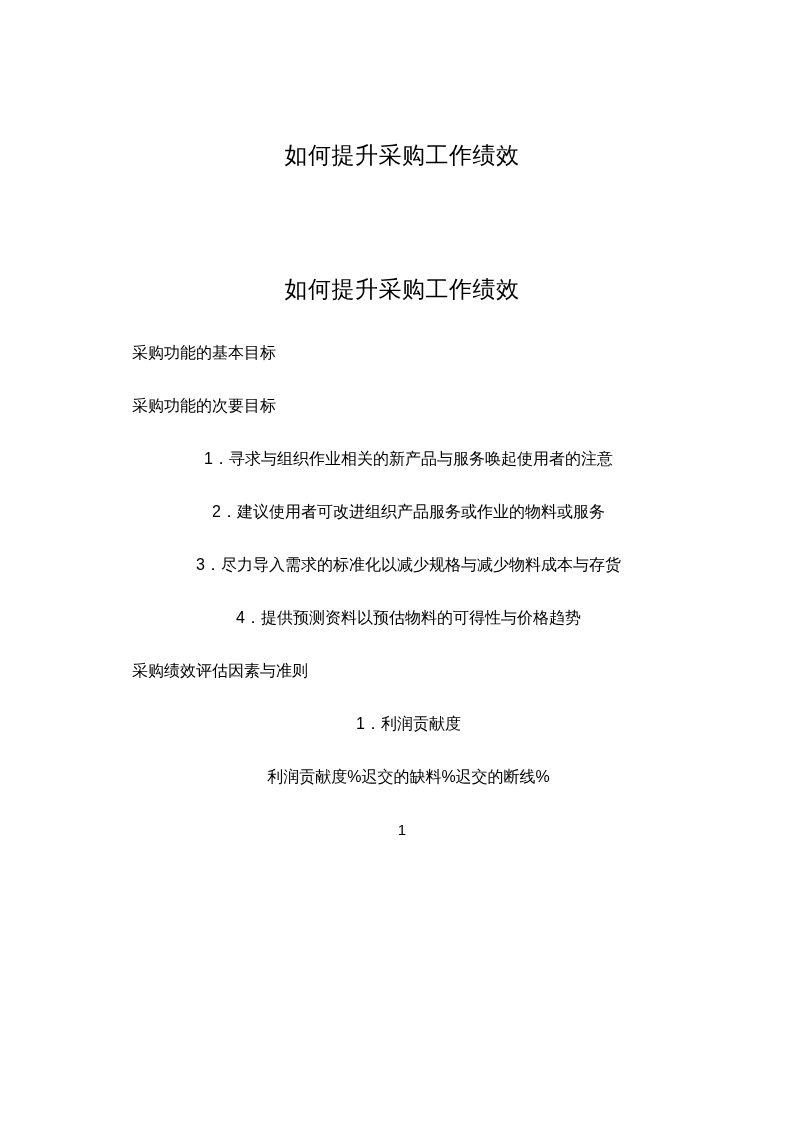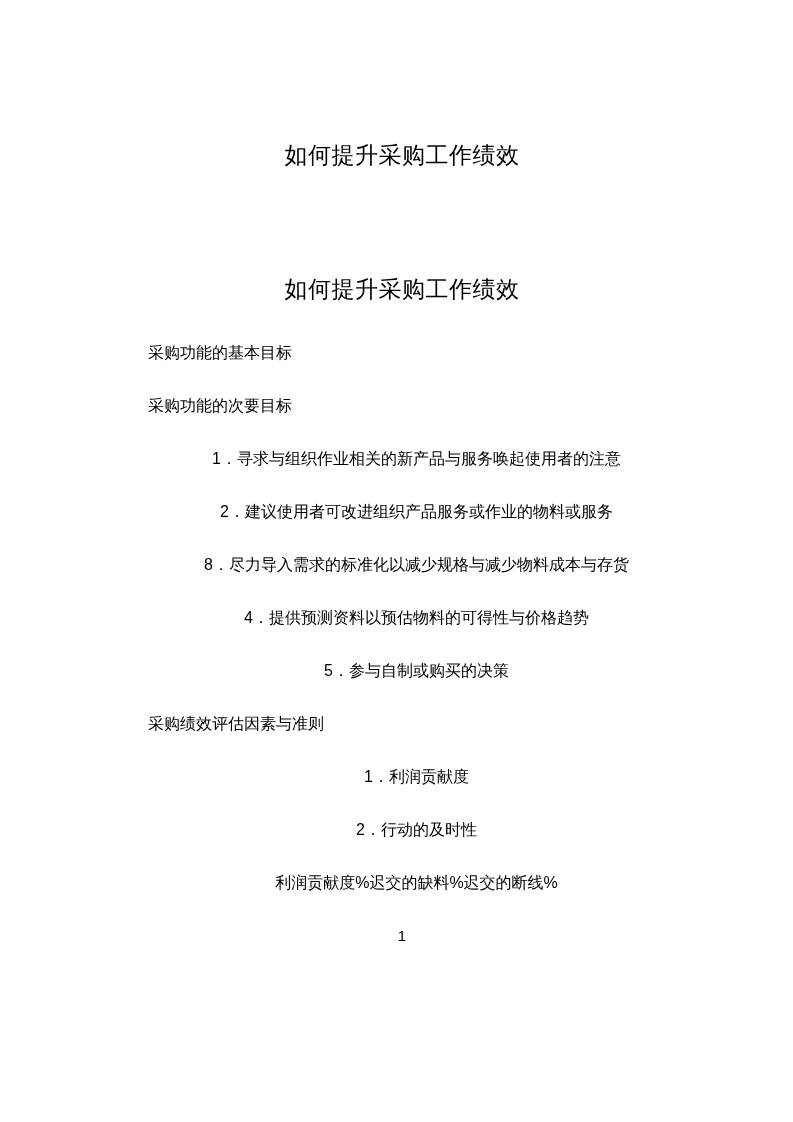--- a/index.html
+++ b/index.html
@@ -33,21 +33,21 @@
     margin: 104px 0 36px 0;
     text-align: center;
     font-size: 23px;
     line-height: 30px;
     font-weight: 400;
     letter-spacing: 0.5px;
   }
   .para {
     font-size: 16px;
     line-height: 26px;
-    margin: 0 0 27px 16px;
+    margin: 0 0 27px 0;
     font-weight: 400;
     word-break: break-all;
   }
   .indent-2 { text-indent: 32px; }
   .indent-1 { text-indent: 13px; text-align: center; }
   .page-number {
     margin-top: 6px;
     text-align: center;
     font-size: 15px;
     line-height: 26px;
@@ -64,30 +64,28 @@
 
   <p class="para indent-2">采购功能的基本目标</p>
 
 
   <p class="para indent-2">采购功能的次要目标</p>
 
   <p class="para indent-1">1．寻求与组织作业相关的新产品与服务唤起使用者的注意</p>
 
   <p class="para indent-1">2．建议使用者可改进组织产品服务或作业的物料或服务</p>
 
-  <p class="para indent-1">8．尽力导入需求的标准化以减少规格与减少物料成本与存货</p>
+  <p class="para indent-1">3．尽力导入需求的标准化以减少规格与减少物料成本与存货</p>
 
   <p class="para indent-1">4．提供预测资料以预估物料的可得性与价格趋势</p>
 
-  <p class="para indent-1">5．参与自制或购买的决策</p>
 
 
   <p class="para indent-2">采购绩效评估因素与准则</p>
 
   <p class="para indent-1">1．利润贡献度</p>
 
-  <p class="para indent-1">2．行动的及时性</p>
 
   <p class="para indent-1">利润贡献度%迟交的缺料%迟交的断线%</p>
 
   <div class="page-number">1</div>
 
 </div>
 
 </body></html>

